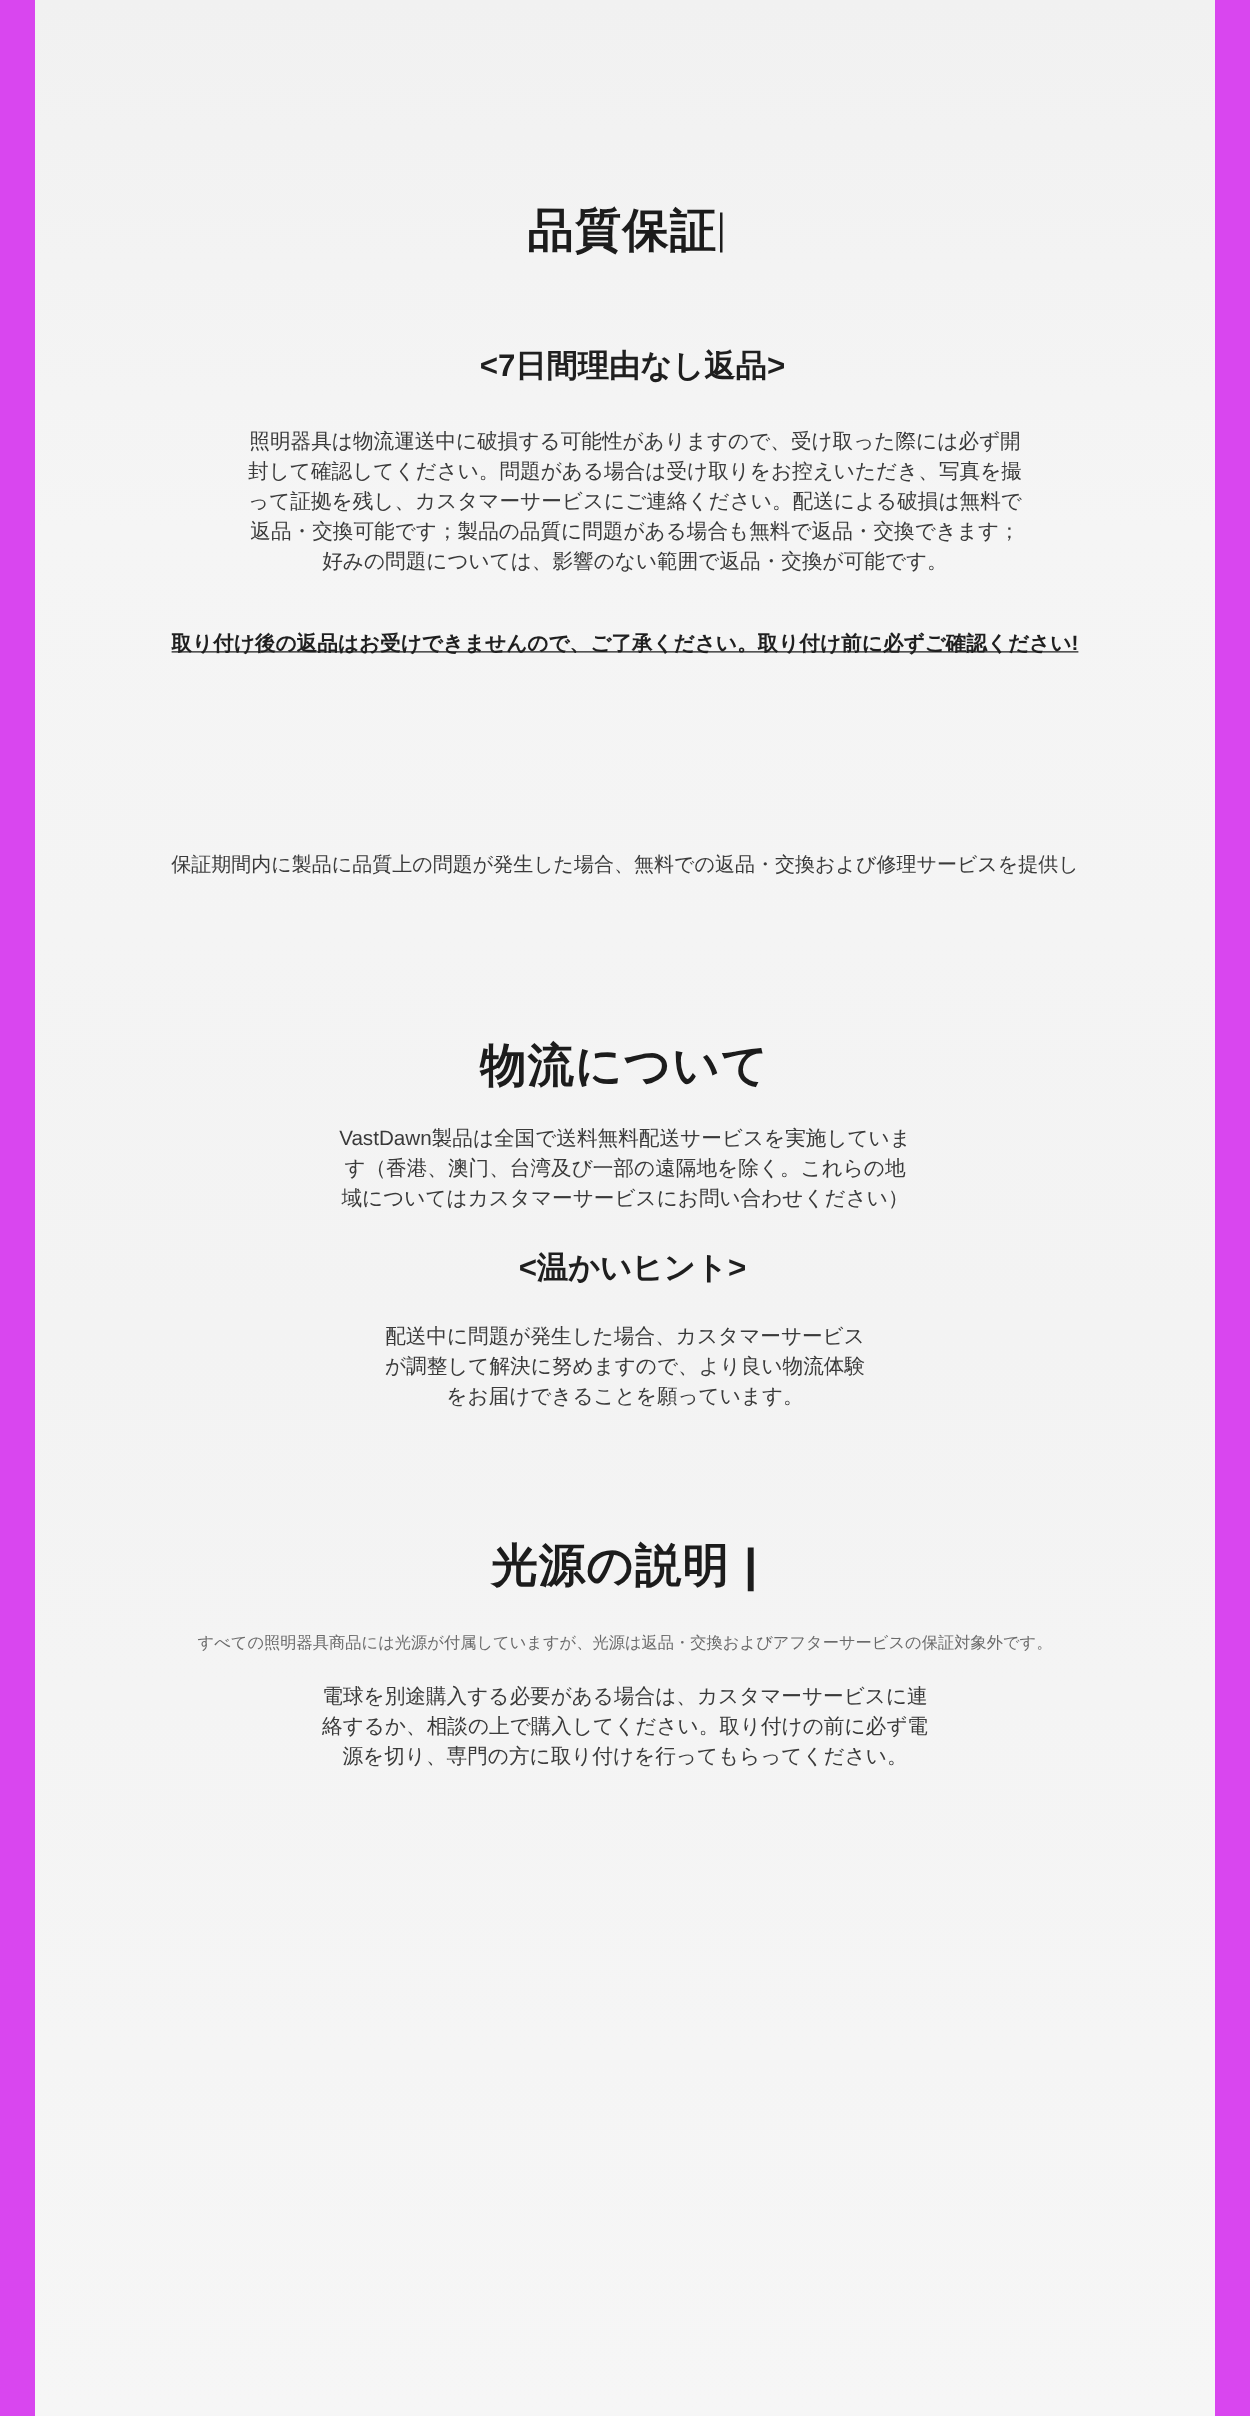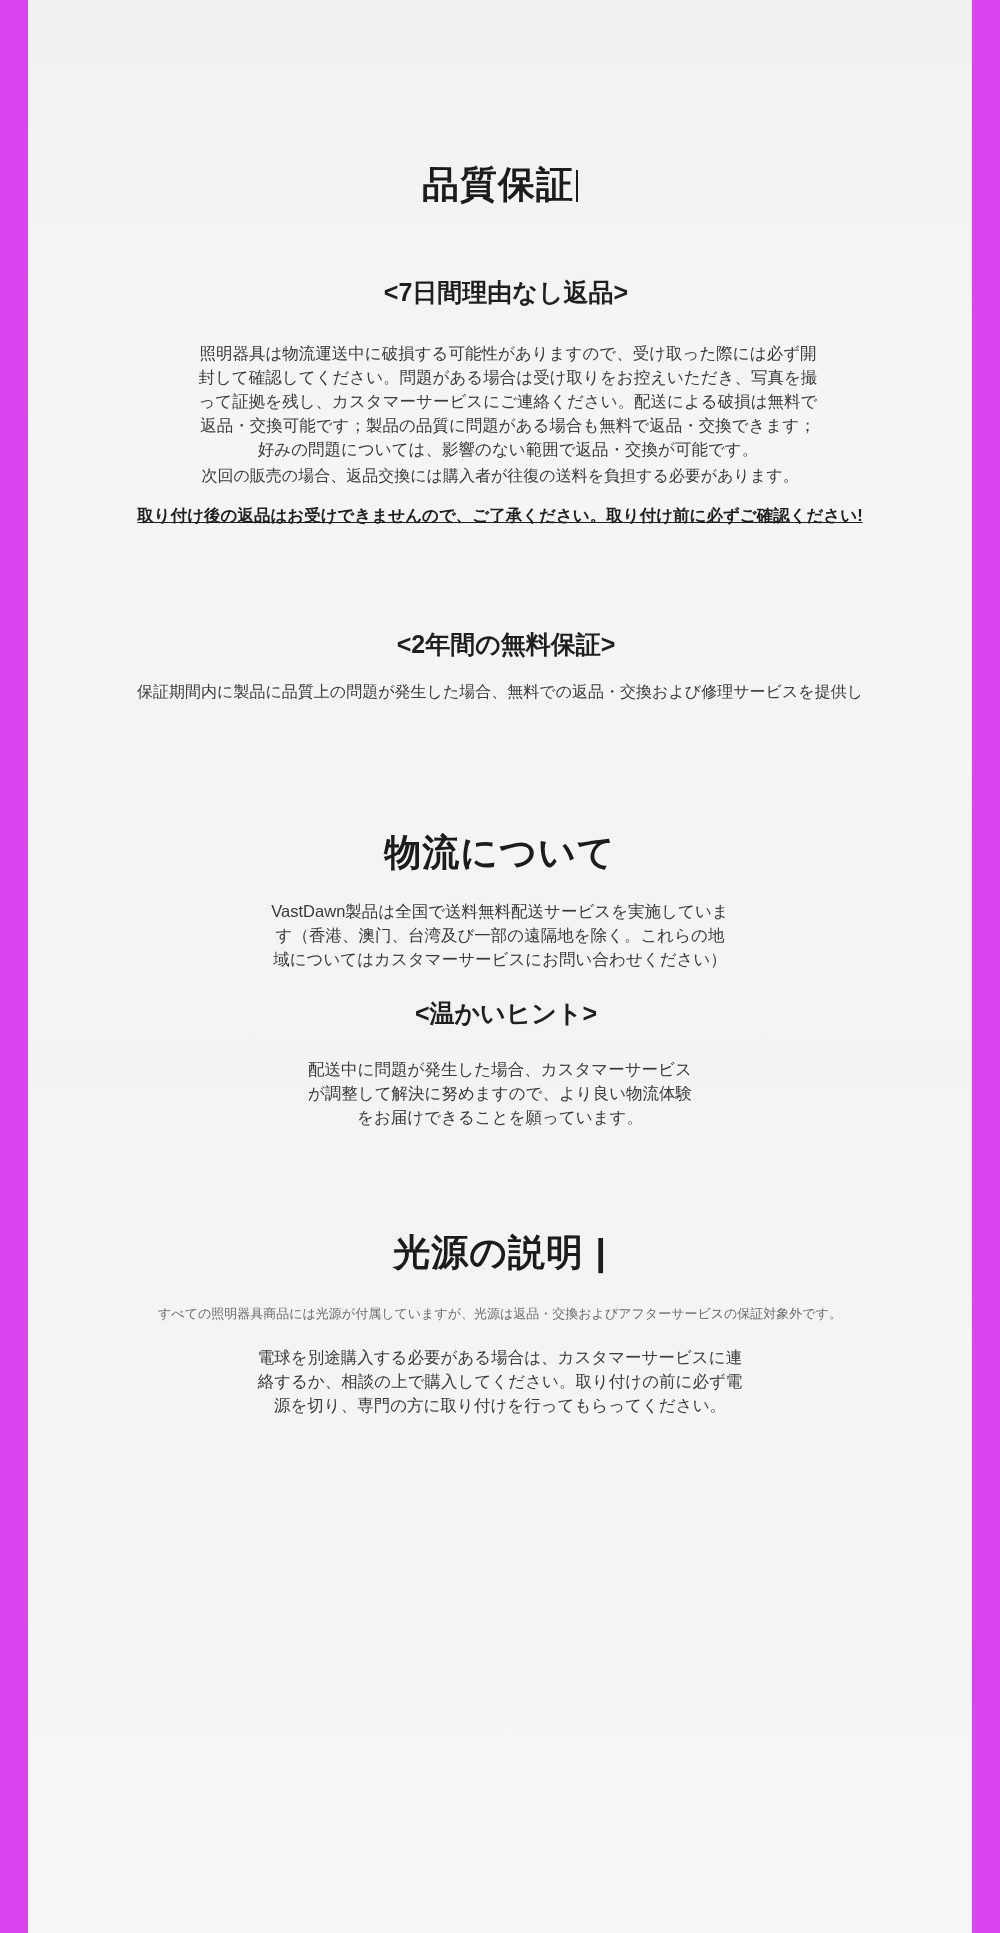--- a/index.html
+++ b/index.html
@@ -93,31 +93,25 @@
     </div>
 
     <div class="block" style="top:342px;">
       <div class="body-text lines w-xwide">照明器具は物流運送中に破損する可能性がありますので、受け取った際には必ず開
 封して確認してください。問題がある場合は受け取りをお控えいただき、写真を撮
 って証拠を残し、カスタマーサービスにご連絡ください。配送による破損は無料で
 返品・交換可能です；製品の品質に問題がある場合も無料で返品・交換できます；
 好みの問題については、影響のない範囲で返品・交換が可能です。</div>
     </div>
 
-    <div class="block" style="top:466px;">
-      <div class="nowrap-wide">次回の販売の場合、返品交換には購入者が往復の送料を負担する必要があります。</div>
-    </div>
 
     <div class="block" style="top:504px;">
       <div class="body-text strong">取り付け後の返品はお受けできませんので、ご了承ください。取り付け前に必ずご確認ください!</div>
     </div>
 
-    <div class="block" style="top:628px;">
-      <span class="h2">&lt;2年間の無料保証&gt;</span>
-    </div>
 
     <div class="block" style="top:682px;">
       <div class="nowrap-wide">保証期間内に製品に品質上の問題が発生した場合、無料での返品・交換および修理サービスを提供し</div>
     </div>
 
     <div class="block" style="top:828px;">
       <span class="h1">物流について</span>
     </div>
 
     <div class="block" style="top:900px;">

